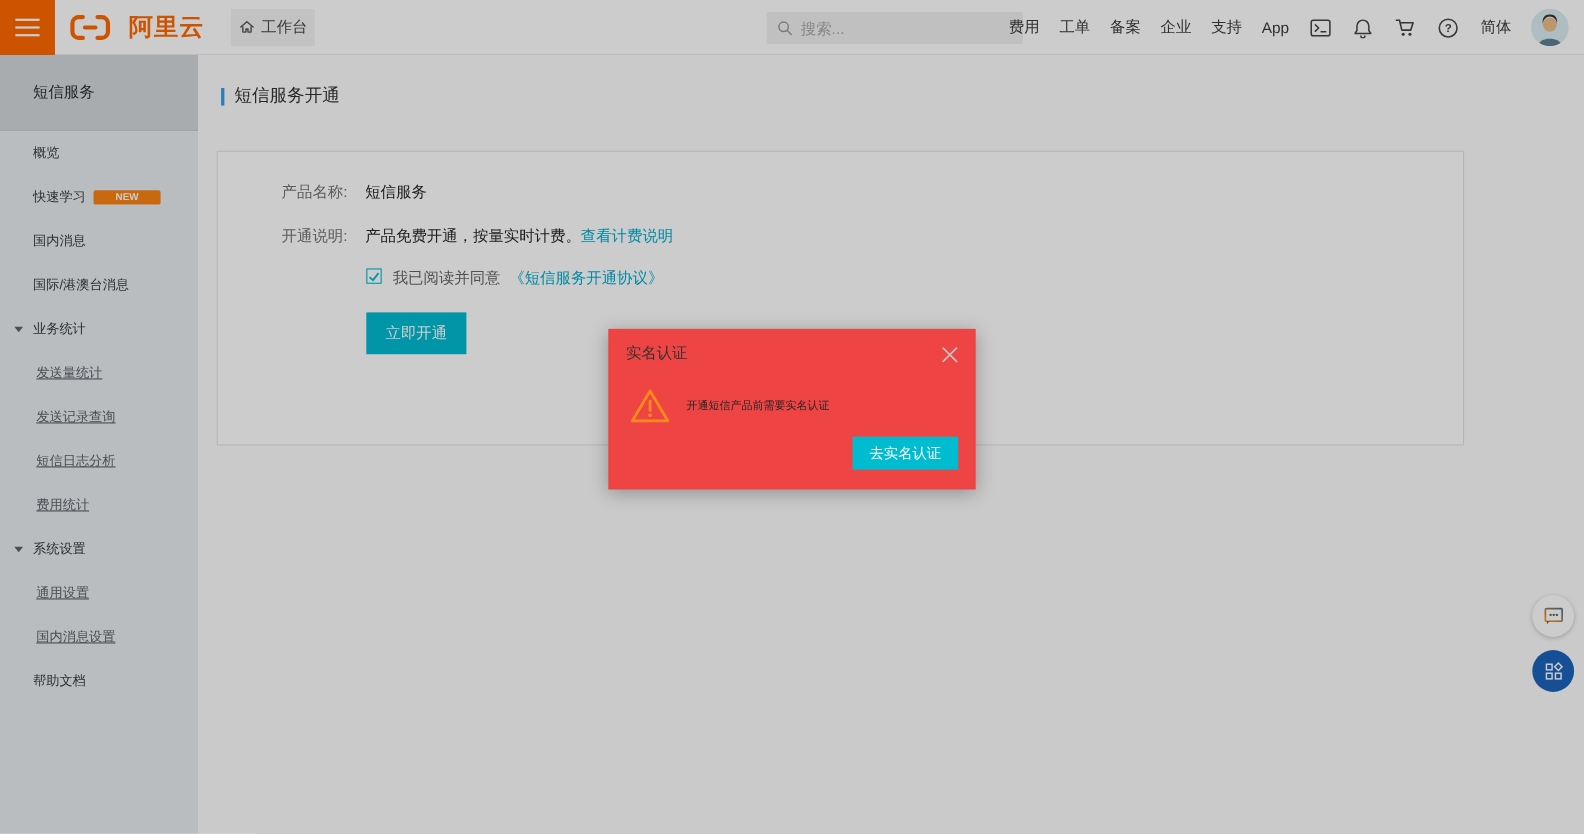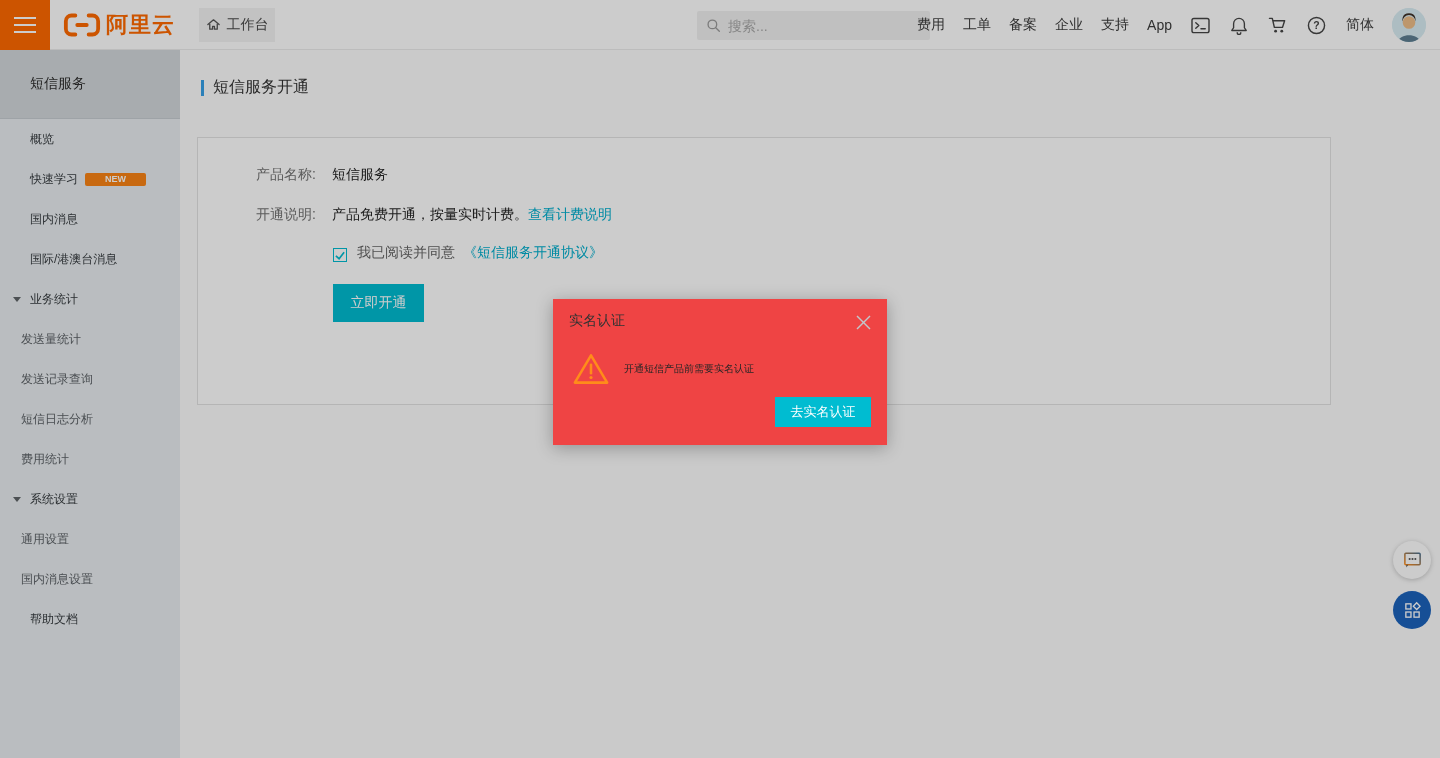--- a/index.html
+++ b/index.html
@@ -11,21 +11,21 @@
   body{font-family:"Liberation Sans","DejaVu Sans",sans-serif;background:#888;}
   .canvas{position:relative;width:1440px;height:758px;overflow:hidden;background:#fdfdfd;}
 
   
   .topbar{position:absolute;left:0;top:0;width:1440px;height:50px;background:#fff;
     border-bottom:1px solid #ececec;display:flex;align-items:center;z-index:10;}
   .hamburger{width:50px;height:50px;background:var(--brand-orange,#FF6A00);
     display:flex;flex-direction:column;justify-content:center;align-items:center;gap:5px;cursor:pointer;flex:none;}
   .hamburger i{display:block;width:22px;height:2px;background:#fff;}
   .logo{display:flex;align-items:center;margin-left:13px;flex:none;}
-  .logo-text{color:var(--brand-orange,#FF6A00);font-size:22px;font-weight:bold;letter-spacing:1px;margin-left:5px;}
+  .logo-text{color:var(--brand-orange,#FF6A00);font-size:22px;font-weight:bold;letter-spacing:1px;margin-left:16px;}
   .workbench{margin-left:24px;width:76px;height:34px;background:#f3f3f3;display:flex;
     align-items:center;justify-content:center;gap:6px;flex:none;cursor:pointer;}
   .workbench span{font-size:14px;color:#4a4a4a;}
   .searchbox{position:absolute;left:697px;top:11px;width:233px;height:29px;background:#f1f1f1;
     border-radius:2px;display:flex;align-items:center;padding-left:9px;}
   .search-input{border:none;background:transparent;outline:none;font-size:14px;color:#333;
     margin-left:7px;width:180px;font-family:inherit;}
   .search-input::placeholder{color:#a9a9a9;}
   .topbar-right{position:absolute;right:0;top:0;height:50px;display:flex;align-items:center;padding-right:10px;}
   .top-link{margin:0 9px;font-size:14px;color:#3c3c3c;cursor:pointer;white-space:nowrap;}
@@ -33,39 +33,39 @@
   .lang{margin:0 10px;font-size:14px;color:#3c3c3c;cursor:pointer;}
   .avatar{margin-left:8px;margin-right:4px;width:34px;height:34px;border-radius:50%;overflow:hidden;
     background:#d9edf3;cursor:pointer;flex:none;}
 
   
   .sidebar{position:absolute;left:0;top:50px;bottom:0;width:180px;background:#e9edf0;z-index:5;}
   .side-header{height:69px;background:#d3d8db;border-bottom:1px solid #c6ccd1;
     display:flex;align-items:center;padding-left:30px;font-size:14px;color:#2f2f2f;}
   .side-item{position:relative;height:40px;display:flex;align-items:center;
     padding-left:30px;font-size:12px;color:#373c40;cursor:pointer;}
-  .side-item.sub{padding-left:21px;color:#5c6166;}
+  .side-item.sub{padding-left:33px;color:#5c6166;text-decoration:underline;}
   .side-item.group{color:#33383c;}
   .caret{position:absolute;left:13px;top:18px;width:0;height:0;
     border-left:4px solid transparent;border-right:4px solid transparent;border-top:5px solid #5f6468;}
   .badge{margin-left:7px;background:var(--badge-orange,#FB8414);color:#fff;font-size:9px;
     line-height:13px;padding:0 20px;border-radius:2px;font-weight:bold;}
 
   
   .main{position:absolute;left:180px;top:50px;right:0;bottom:0;background:#fdfdfd;}
   .title-row{position:absolute;left:21px;top:27px;display:flex;align-items:center;}
   .title-bar{width:3px;height:16px;background:var(--title-blue,#36A0E8);margin-right:9px;}
   .page-title{font-size:16px;font-weight:normal;color:#333;}
   .panel{position:absolute;left:17px;top:87px;width:1134px;height:268px;background:#fff;border:1px solid #e3e3e3;}
   .form-row{display:flex;align-items:center;padding-left:58px;margin-bottom:20px;line-height:20px;font-size:14px;}
   .form-row:first-child{margin-top:26px;}
   .form-label{width:76px;color:#737373;flex:none;}
   .form-value{color:#262626;}
   .link{color:var(--link-cyan,#00AECD);cursor:pointer;}
-  .agree-row{display:flex;align-items:flex-end;padding-left:135px;margin-bottom:22px;font-size:14px;}
+  .agree-row{display:flex;align-items:flex-start;padding-left:135px;margin-bottom:22px;font-size:14px;}
   .checkbox{width:14px;height:14px;border:1px solid var(--cyan,#00BCD1);background:#fff;
     display:flex;align-items:center;justify-content:center;cursor:pointer;flex:none;}
   .agree-text{margin-left:10px;color:#666;}
   .agree-link{margin-left:8px;}
   .open-btn{display:block;margin-left:135px;width:91px;height:38px;background:var(--cyan,#00BCD1);
     color:#fff;font-size:14px;border:none;cursor:pointer;font-family:inherit;}
 
   
   .float-chat{position:absolute;left:1393px;top:541px;width:38px;height:38px;border-radius:50%;
     background:#fff;box-shadow:0 1px 5px rgba(0,0,0,.22);display:flex;align-items:center;justify-content:center;

